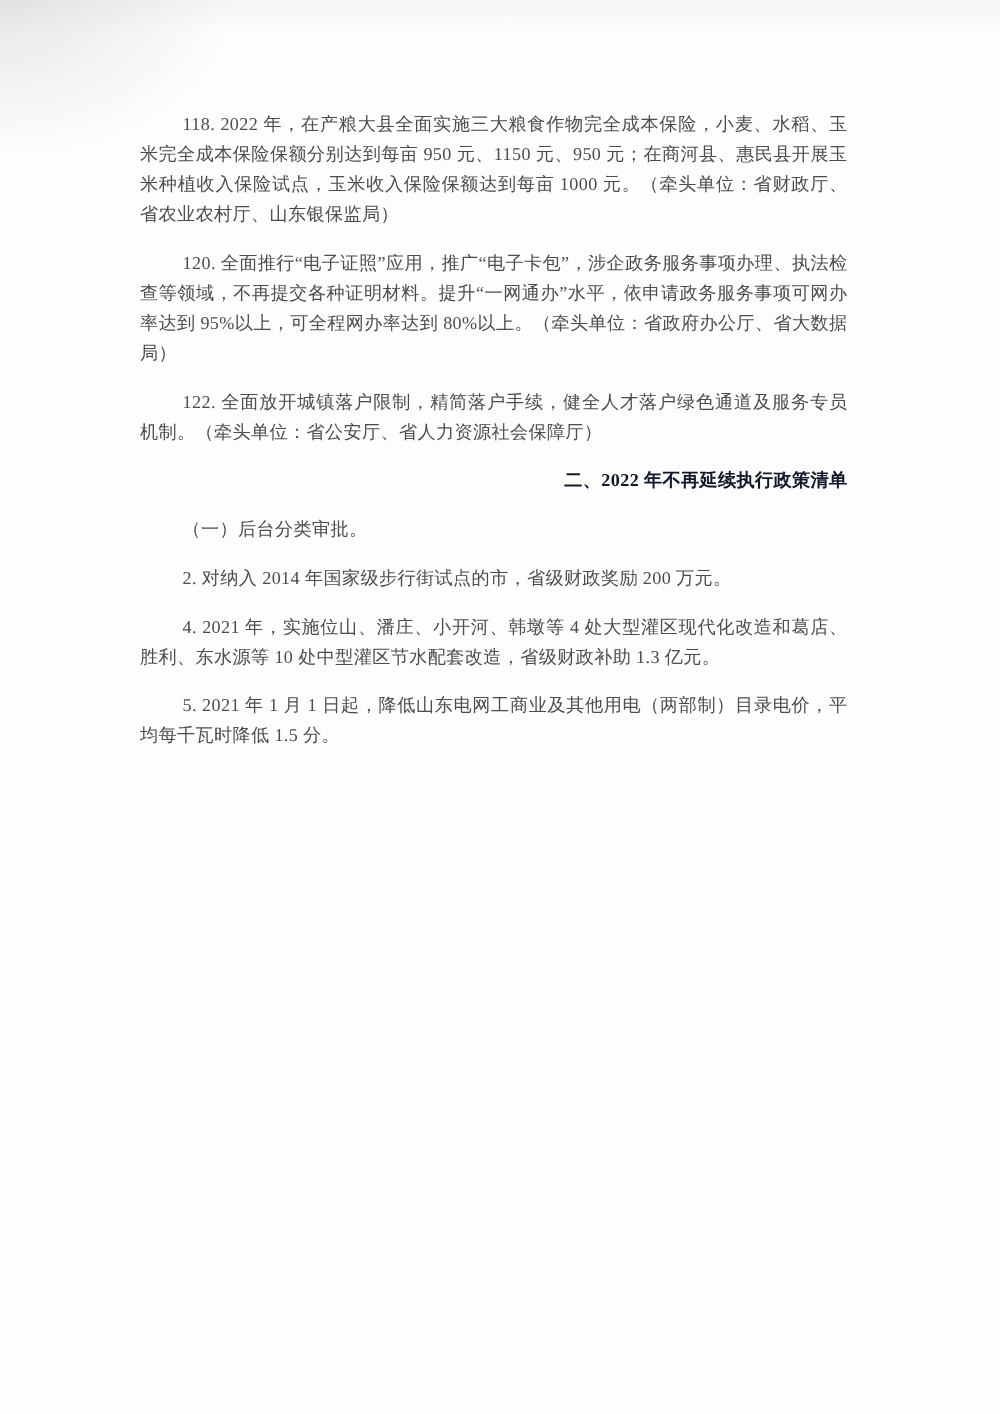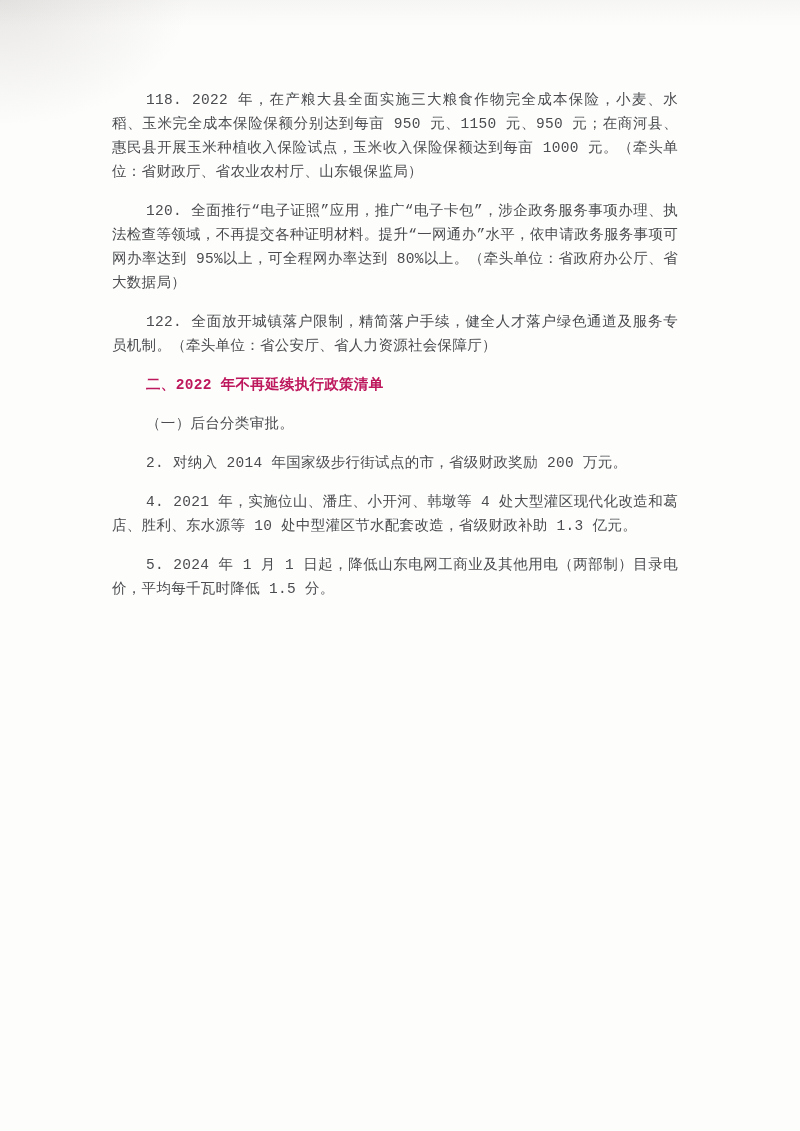--- a/index.html
+++ b/index.html
@@ -39,42 +39,41 @@
     width: 578px;
     color: #4b4c4f;
     font-size: 14.5px;
     line-height: 24px;
     letter-spacing: 0.3px;
     text-align: justify;
   }
   .doc p {
     margin: 0 12px 15px 0;
     text-indent: 2.35em;
-    font-family: Liberation Mono, monospace;
   }
   .doc p:last-child { margin-bottom: 0; }
   .heading {
     font-weight: bold;
-    color: #be185d;
-    text-align: left;
+    color: #0f172a;
+    text-align: right;
   }
   .subheading {
     text-align: left;
   }
 </style>
 </head>
 <body>
 
 <div class="page">
   <div class="corner-shade"></div>
   <div class="top-shade"></div>
 
   <main class="doc">
     <p>118. 2022 年，在产粮大县全面实施三大粮食作物完全成本保险，小麦、水稻、玉米完全成本保险保额分别达到每亩 950 元、1150 元、950 元；在商河县、惠民县开展玉米种植收入保险试点，玉米收入保险保额达到每亩 1000 元。（牵头单位：省财政厅、省农业农村厅、山东银保监局）</p>
     <p>120. 全面推行“电子证照”应用，推广“电子卡包”，涉企政务服务事项办理、执法检查等领域，不再提交各种证明材料。提升“一网通办”水平，依申请政务服务事项可网办率达到 95%以上，可全程网办率达到 80%以上。（牵头单位：省政府办公厅、省大数据局）</p>
     <p>122. 全面放开城镇落户限制，精简落户手续，健全人才落户绿色通道及服务专员机制。（牵头单位：省公安厅、省人力资源社会保障厅）</p>
     <p class="heading">二、2022 年不再延续执行政策清单</p>
     <p class="subheading">（一）后台分类审批。</p>
     <p>2. 对纳入 2014 年国家级步行街试点的市，省级财政奖励 200 万元。</p>
     <p>4. 2021 年，实施位山、潘庄、小开河、韩墩等 4 处大型灌区现代化改造和葛店、胜利、东水源等 10 处中型灌区节水配套改造，省级财政补助 1.3 亿元。</p>
-    <p>5. 2024 年 1 月 1 日起，降低山东电网工商业及其他用电（两部制）目录电价，平均每千瓦时降低 1.5 分。</p>
+    <p>5. 2021 年 1 月 1 日起，降低山东电网工商业及其他用电（两部制）目录电价，平均每千瓦时降低 1.5 分。</p>
   </main>
 </div>
 
 </body></html>

